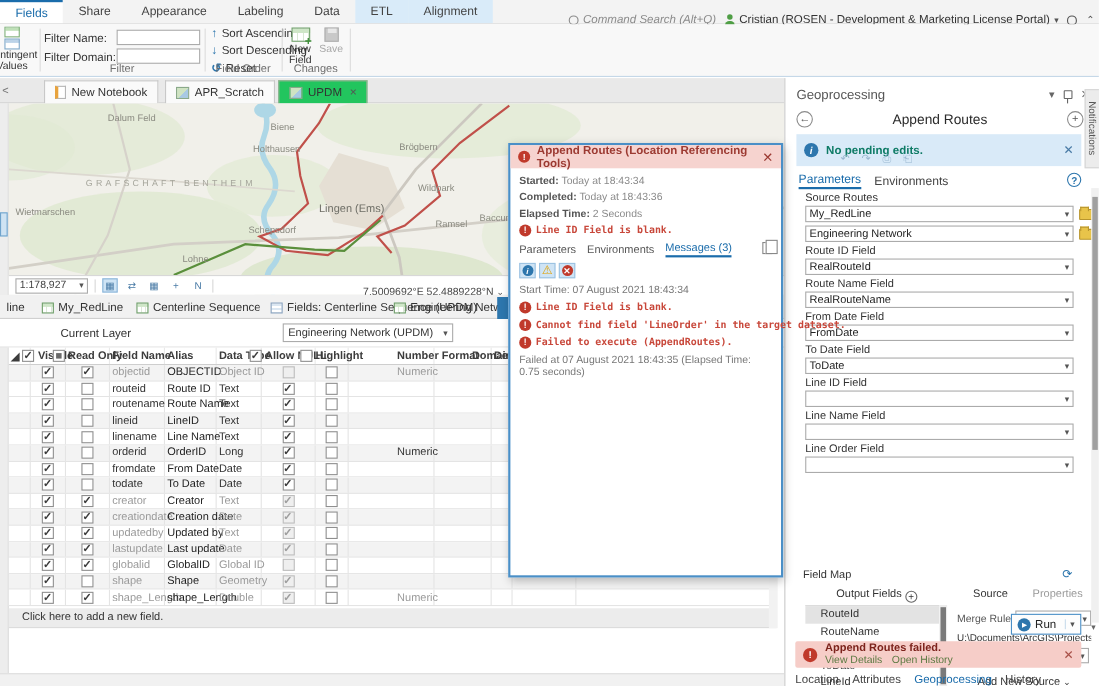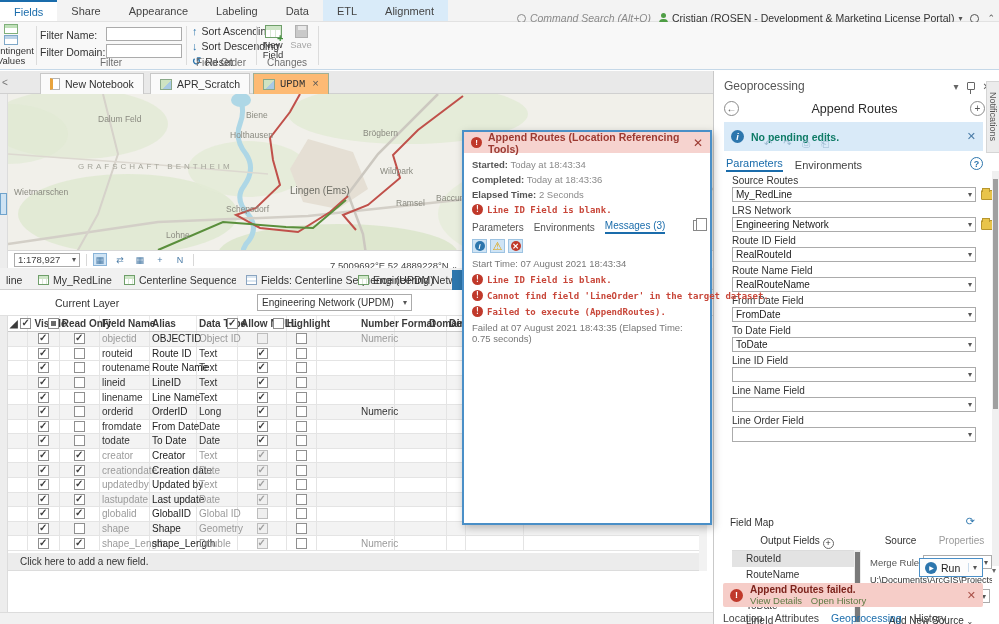--- a/index.html
+++ b/index.html
@@ -35,21 +35,21 @@
   #new-field-btn { position:absolute; left:258px; top:3px; width:30px; height:42px; text-align:center; font-size:9.5px; color:#333; line-height:10px; }
   #save-btn { position:absolute; left:288px; top:3px; width:26px; height:42px; text-align:center; font-size:9.5px; color:#a8a8a8; line-height:10px; }
   .big-grid { width:17px; height:13px; margin:0 auto 2px; border:1px solid #6f9f6a; background:linear-gradient(#cfe6c8 0 0) 0 0/17px 4px no-repeat,repeating-linear-gradient(90deg,#fff 0 4px,#d8e8d4 4px 5px); position:relative; }
   .big-grid::after { content:"+"; position:absolute; right:-3px; bottom:-6px; color:#3f8f3a; font-weight:bold; font-size:11px; }
   .floppy { width:13px; height:13px; margin:0 auto 2px; background:#c9c9c9; border:1px solid #b0b0b0; position:relative; }
   .floppy::after { content:""; position:absolute; left:2px; top:0; width:8px; height:4px; background:#e8e8e8; }
 
   
   #doc-tabbar { left:0; top:71px; width:713px; height:23px; background:#e9e9e9; border-bottom:1px solid #d0d0d0; }
   .doc-tab { position:absolute; top:2px; height:21px; display:flex; align-items:center; gap:5px; padding:0 9px; background:#fafafa; border:1px solid #c8c8c8; border-bottom:none; font-size:10.5px; color:#333; }
-  .doc-tab.active { background:#fdba74; border-color:#9fb096;font-family:Liberation Mono, monospace; }
+  .doc-tab.active { background:#22c55e; border-color:#9fb096; }
   .nb-icon { width:10px; height:12px; background:#fff; border:1px solid #b5b5b5; border-left:3px solid #e8a33d; }
   .map-icon { width:12px; height:11px; border:1px solid #8aa98a; background:linear-gradient(135deg,#cfe3c2 0 55%,#a8c9e4 55% 100%); }
   .closex { color:#555; font-size:11px; margin-left:2px; }
   #tab-overflow { position:absolute; left:2px; top:6px; color:#777; font-size:10px; }
 
   
   #map-wrap { left:8px; top:94px; width:705px; height:174px; overflow:hidden; background:#f1f0ea; }
   #left-strip { left:0; top:94px; width:8px; height:518px; background:#ededed; border-right:1px solid #dcdcdc; }
   #left-strip-tab { left:0; top:193px; width:7px; height:22px; background:#cfe3f3; border:1px solid #6fa3cc; }
   .maplabel { position:absolute; color:#8a8a80; font-size:8.5px; white-space:nowrap; }
@@ -272,21 +272,21 @@
     <ellipse cx="233" cy="6" rx="10" ry="7" fill="#aed7e6"></ellipse>
     <path d="M0,150 L150,128 L300,122 L460,105 L705,95" stroke="#d3cfc7" stroke-width="2.5" fill="none"></path>
     <path d="M430,0 L370,60 L340,100 L355,140 L360,174" stroke="#ccc8c0" stroke-width="2.5" fill="none"></path>
     <path d="M95,0 L110,60 L90,120 L60,174" stroke="#d6d2ca" stroke-width="2" fill="none"></path>
     <path d="M0,60 L140,70 L260,80" stroke="#dcd8d0" stroke-width="1.5" fill="none"></path>
     <path d="M455,2 L410,36 L385,61 L392,84 L360,111 L335,121 L348,136" stroke="#c0504a" stroke-width="2" fill="none"></path>
     <path d="M292,0 L282,18 L262,44 L265,66 L272,91 L248,114 L228,121 L252,134 L290,138 L322,118 L340,102" stroke="#c0504a" stroke-width="2" fill="none"></path>
     <path d="M150,156 L215,128 L278,133 L305,134 L338,106" stroke="#5a8f3c" stroke-width="2" fill="none"></path>
   </svg>
   <div id="map-labels">
-      <span class="maplabel " style="left: 90px; top: 20px; position: absolute; text-align: center;">Dalum Feld</span>
+      <span class="maplabel " style="left: 90px; top: 8px; position: absolute; text-align: center;">Dalum Feld</span>
       <span class="maplabel " style="left: 238px; top: 16px; position: absolute;">Biene</span>
       <span class="maplabel " style="left: 222px; top: 36px; position: absolute;">Holthausen</span>
       <span class="maplabel " style="left: 355px; top: 34px; position: absolute;">Brögbern</span>
       <span class="maplabel region" style="left: 70px; top: 68px; position: absolute;">GRAFSCHAFT BENTHEIM</span>
       <span class="maplabel " style="left: 6px; top: 93px; position: absolute;">Wietmarschen</span>
       <span class="maplabel " style="left: 372px; top: 72px; position: absolute;">Wildpark</span>
       <span class="maplabel big" style="left: 282px; top: 91px; position: absolute;">Lingen (Ems)</span>
       <span class="maplabel " style="left: 218px; top: 110px; position: absolute;">Schepsdorf</span>
       <span class="maplabel " style="left: 388px; top: 104px; position: absolute;">Ramsel</span>
       <span class="maplabel " style="left: 428px; top: 99px; position: absolute;">Baccum</span>
@@ -811,21 +811,20 @@
   <div id="gp-params">
       <div class="param">
         <div class="plabel">Source Routes</div>
         <div class="pinput">
           <span class="val">My_RedLine</span>
           <span class="dd">▾</span>
           <span class="pfolder"></span>
         </div>
       </div>
       <div class="param">
-        <div class="plabel">LRS Network</div>
         <div class="pinput">
           <span class="val">Engineering Network</span>
           <span class="dd">▾</span>
           <span class="pfolder"></span>
         </div>
       </div>
       <div class="param">
         <div class="plabel">Route ID Field</div>
         <div class="pinput">
           <span class="val">RealRouteId</span>

